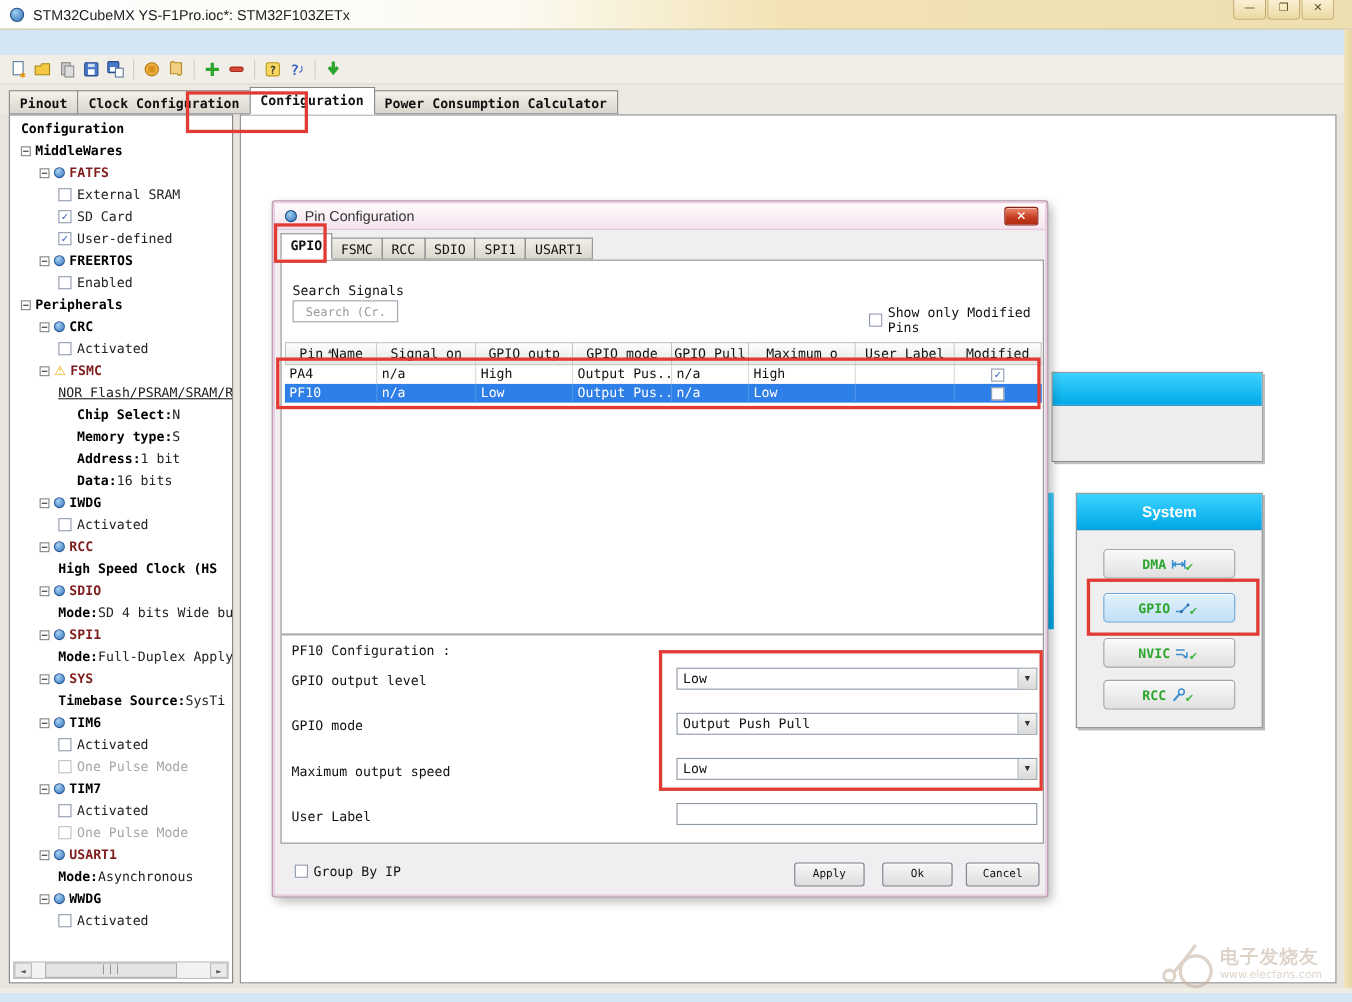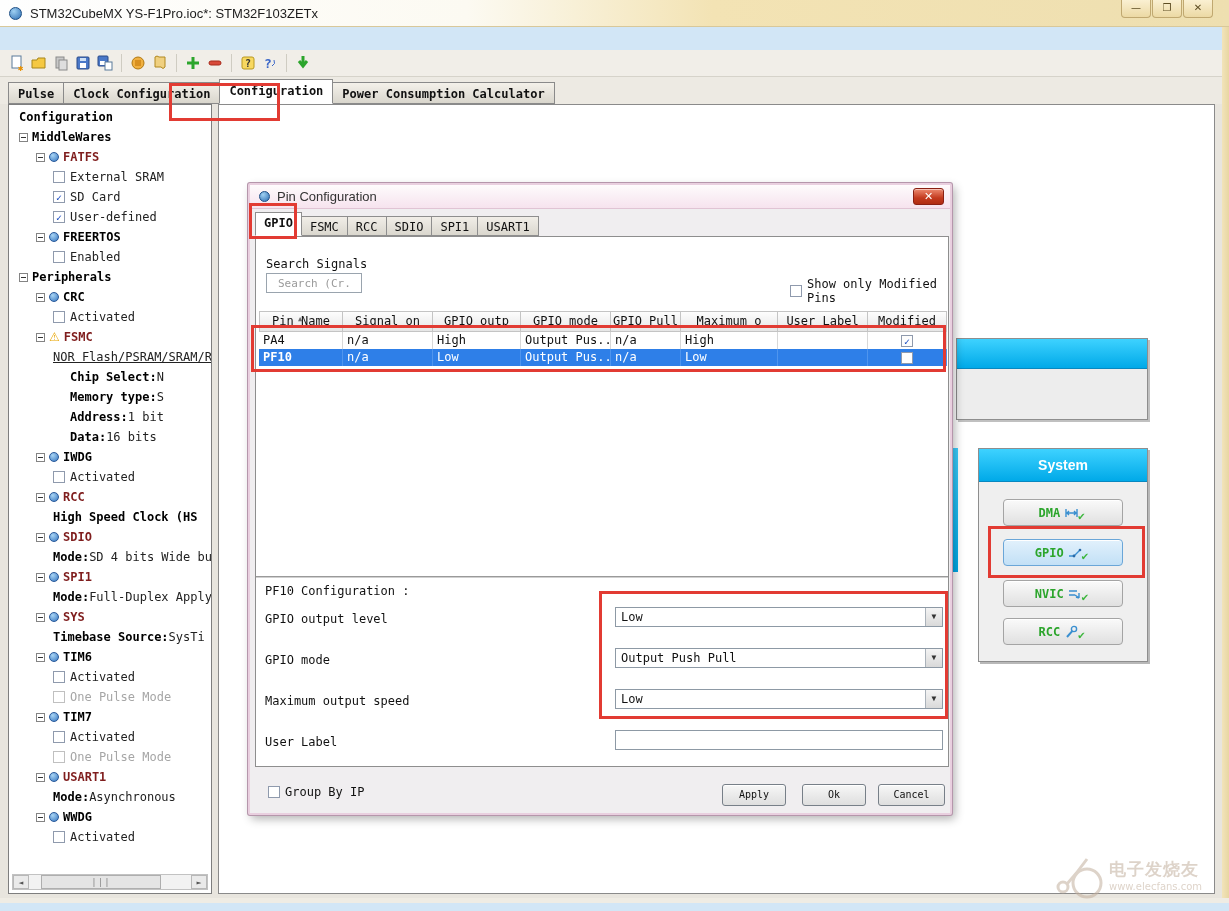--- a/index.html
+++ b/index.html
@@ -253,21 +253,21 @@
       </span>
     <span class="tb-sep"></span>
     <span class="tb-icon">
         <svg width="18" height="18">
           <path d="M9 2 V10 M5 7 L9 12 L13 7" stroke="#2ca52c" stroke-width="3" fill="none"></path>
         </svg>
       </span>
   </div>
 
   <div class="tabbar">
-    <div class="main-tab">Pulse</div>
+    <div class="main-tab">Pinout</div>
     <div class="main-tab">Clock Configuration</div>
     <div class="main-tab active">Configuration</div>
     <div class="main-tab">Power Consumption Calculator</div>
   </div>
 
   <div class="workspace"></div>
 
   <div class="tree-panel">
     <div class="tree-rows" id="tree-rows">
         <div class="tree-row" style="padding-left: 10px;">
@@ -520,21 +520,21 @@
               <div class="td" style="width: 88px;">High</div>
               <div class="td" style="width: 90px;">Output Pus...</div>
               <div class="td" style="width: 70px;">n/a</div>
               <div class="td" style="width: 97px;">High</div>
               <div class="td" style="width: 90px;"></div>
               <div class="td td-check" style="width: 79px;">
                 <span class="row-check">✓</span>
               </div>
             </div>
             <div class="tbl-row selected">
-              <div class="td" style="width: 84px; font-weight: bold;">PF10</div>
+              <div class="td" style="width: 84px;">PF10</div>
               <div class="td" style="width: 90px;">n/a</div>
               <div class="td" style="width: 88px;">Low</div>
               <div class="td" style="width: 90px;">Output Pus...</div>
               <div class="td" style="width: 70px;">n/a</div>
               <div class="td" style="width: 97px;">Low</div>
               <div class="td" style="width: 90px;"></div>
               <div class="td td-check" style="width: 79px;">
                 <span class="row-check"></span>
               </div>
             </div>

